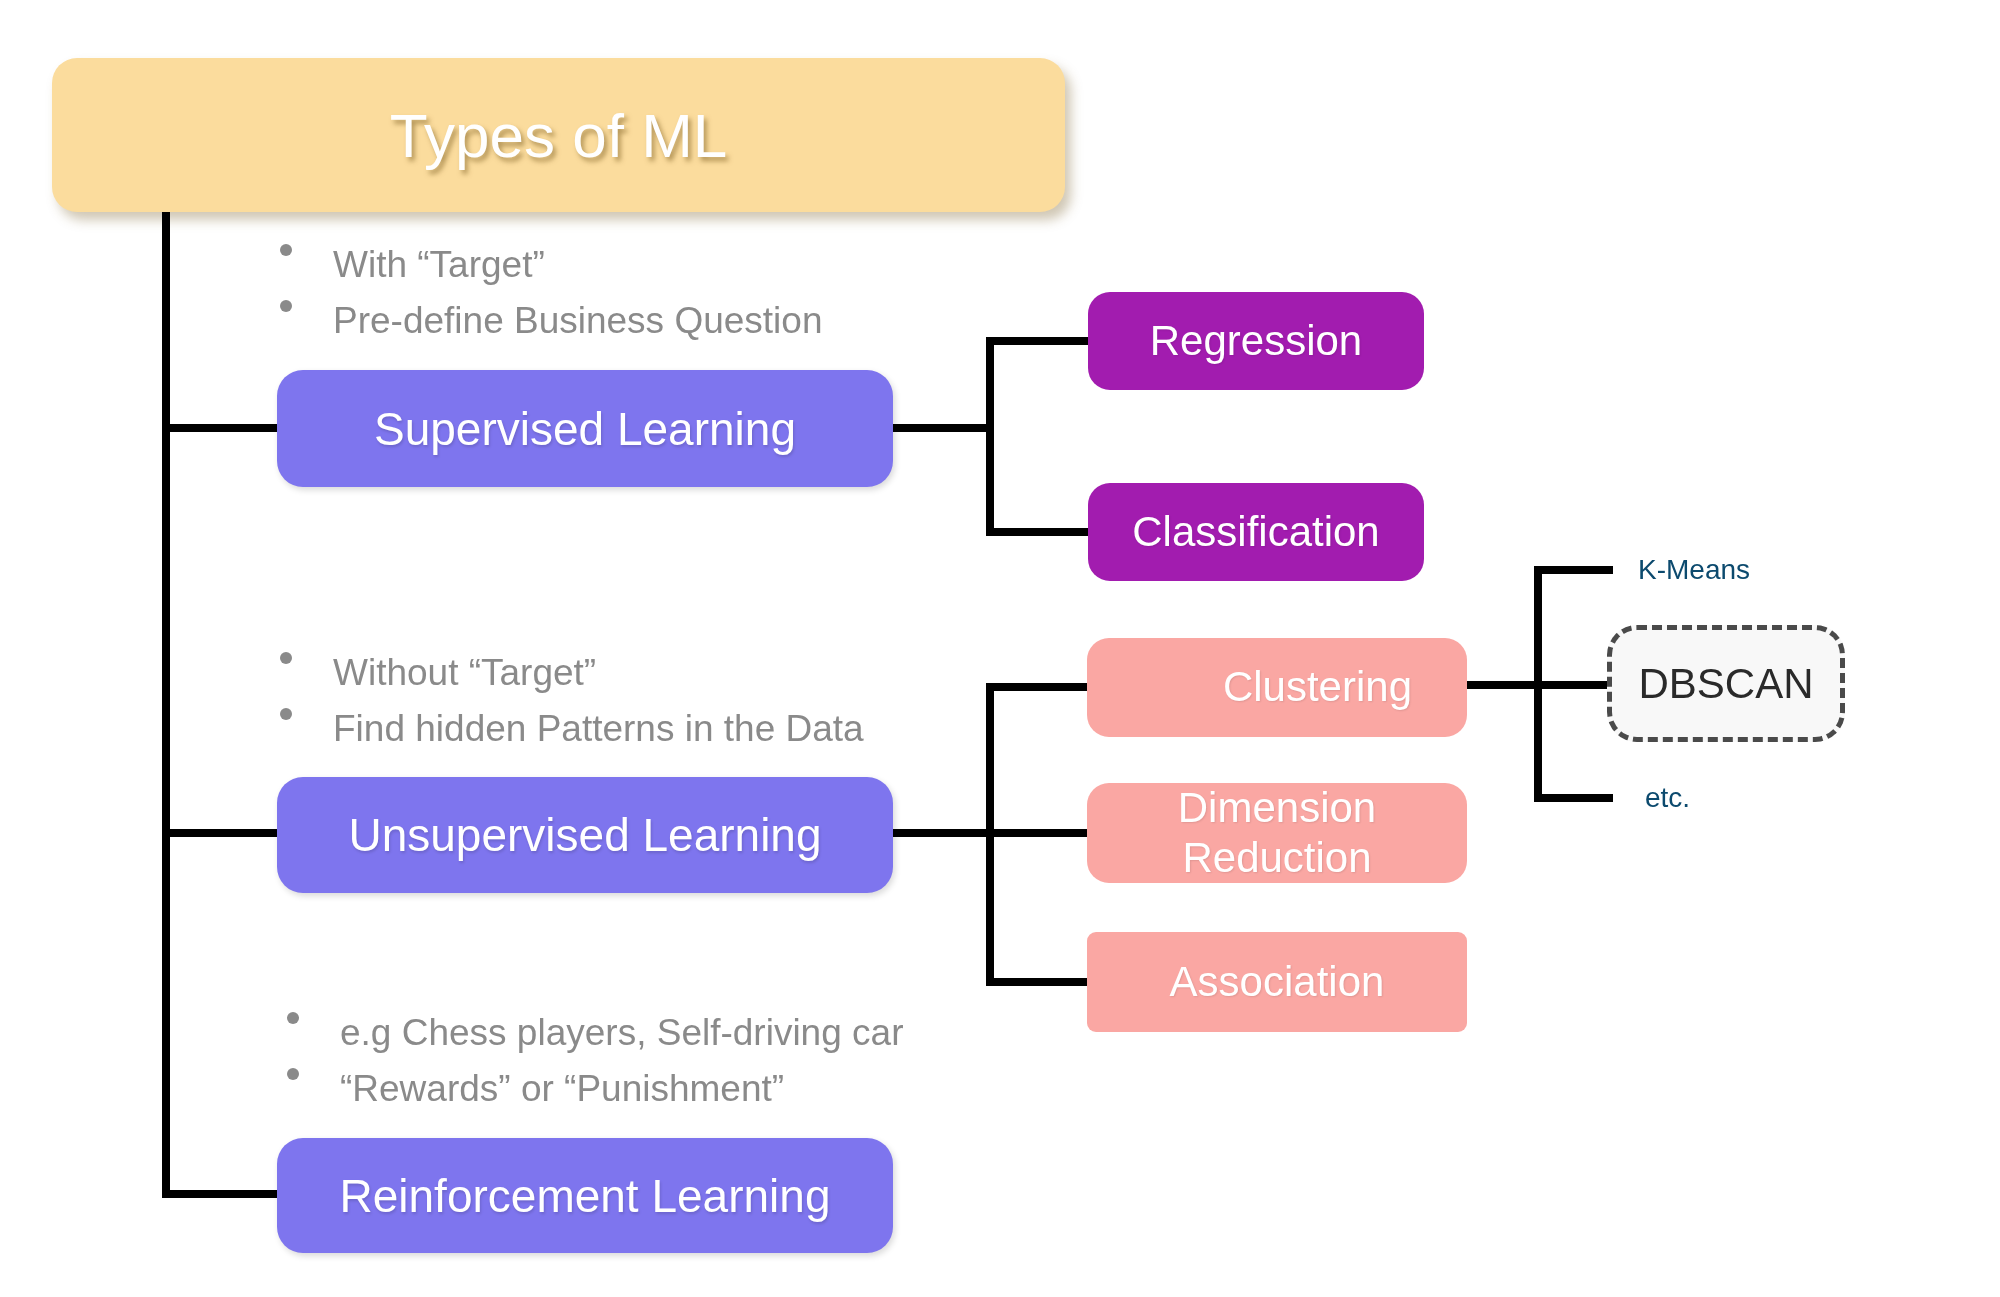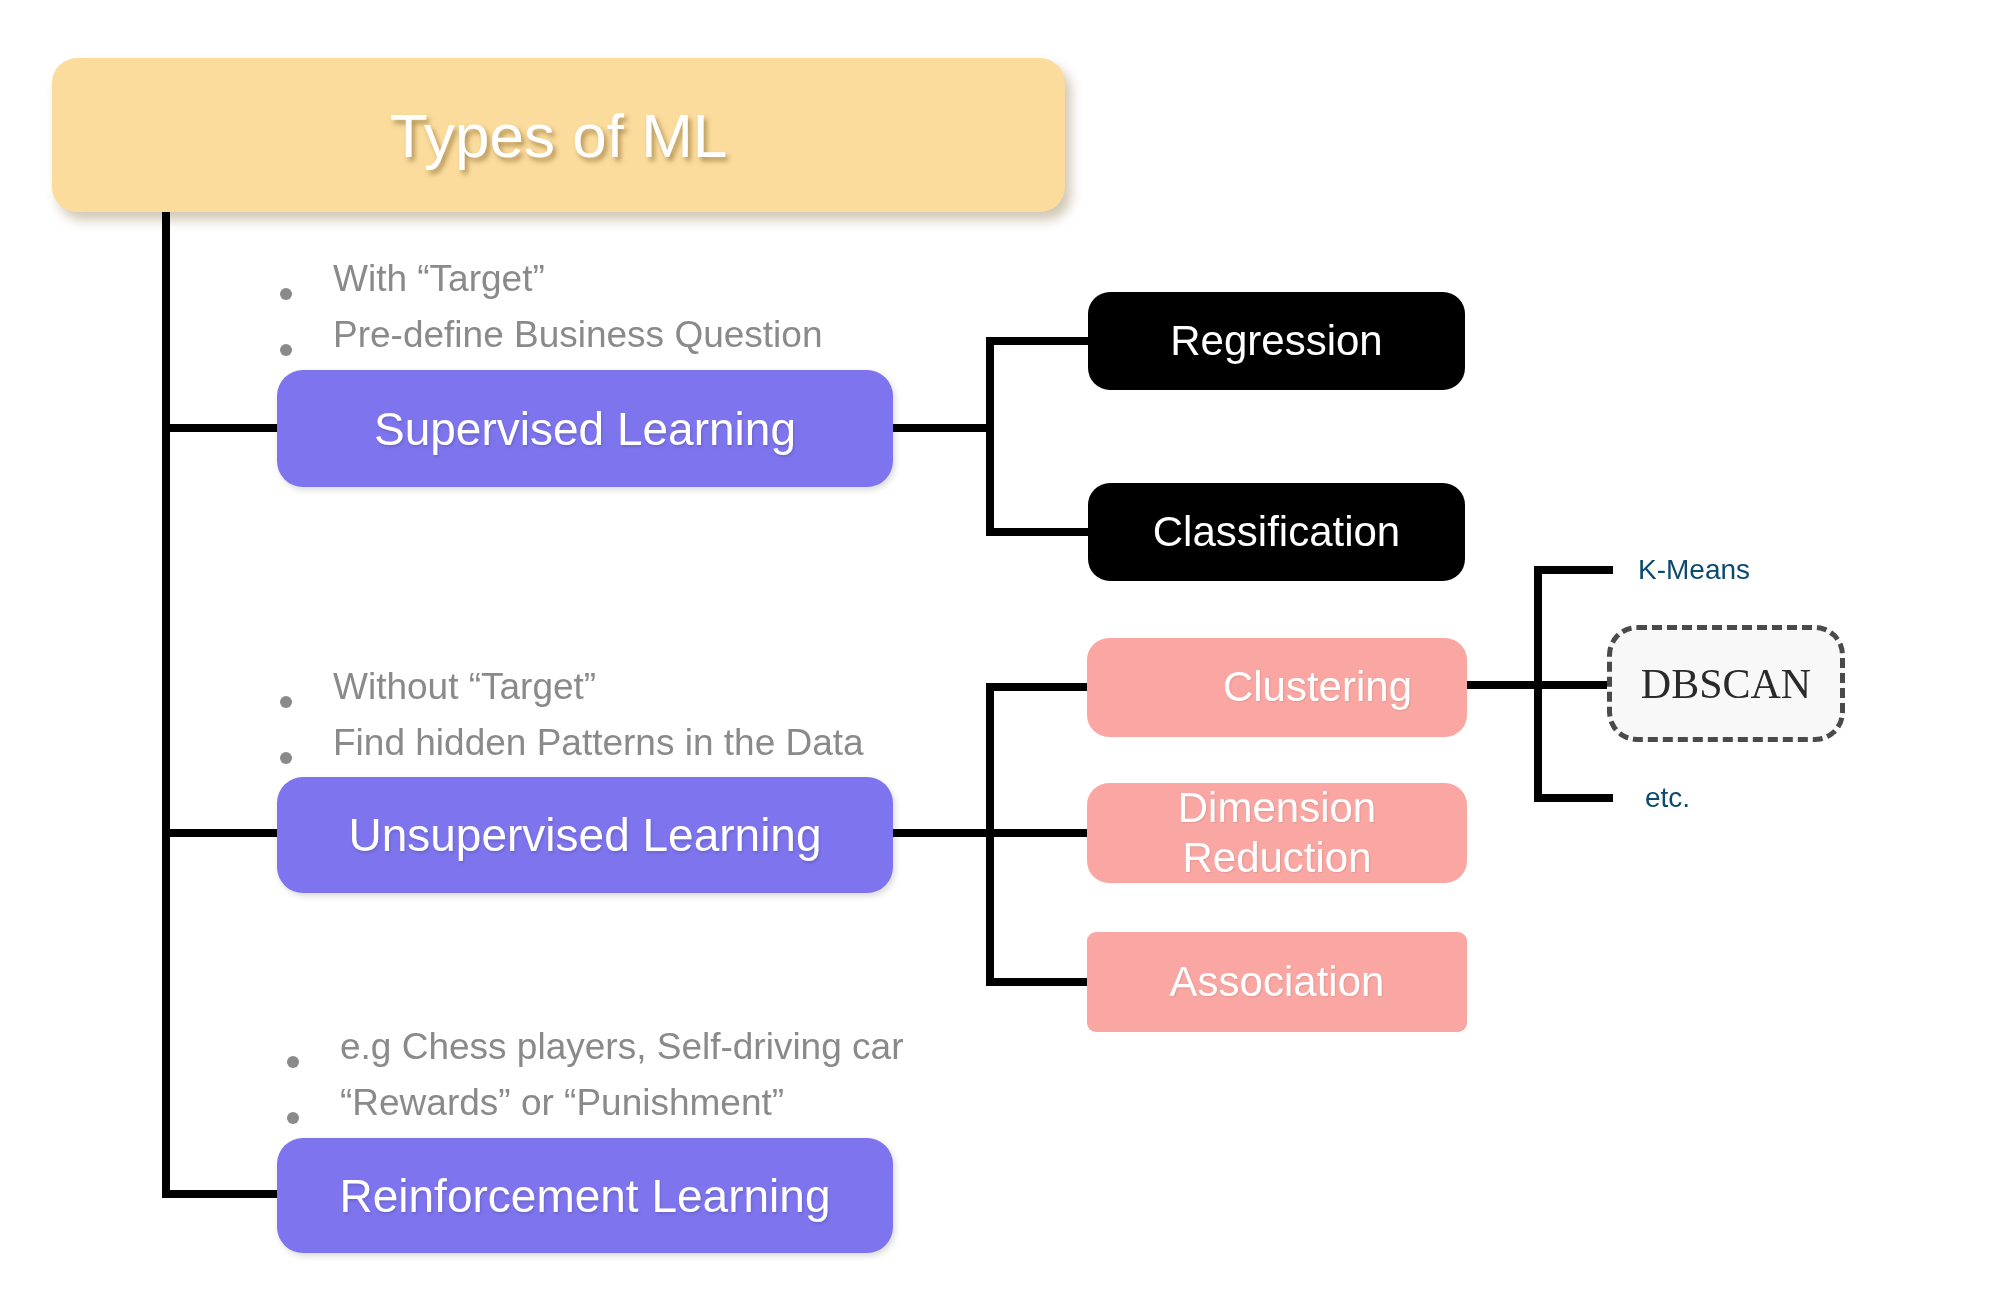--- a/index.html
+++ b/index.html
@@ -25,44 +25,44 @@
     text-shadow:3px 4px 5px rgba(120,90,30,0.55);
   }
   .node-branch{
     left:277px;width:616px;
     background:#7E75EE;border-radius:26px;
     font-size:46px;
     box-shadow:2px 3px 6px rgba(0,0,0,0.15);
     text-shadow:1px 2px 3px rgba(0,0,0,0.15);
   }
   .node-sup-child{
-    left:1088px;width:377px;height:98px;
-    background:#000000;border-radius:22px;
+    left:1088px;width:336px;height:98px;
+    background:#a21caf;border-radius:22px;
     font-size:42px;padding:0 20px;
     text-shadow:1px 1px 2px rgba(0,0,0,0.10);
   }
   .node-unsup-child{
     left:1087px;width:380px;
     background:#FAA7A3;border-radius:22px;
     font-size:42px;line-height:1.2;padding:0 55px;
     text-shadow:1px 1px 2px rgba(0,0,0,0.10);
   }
   .leaf-label{
     position:absolute;height:50px;line-height:50px;
     color:#0c4a6e;font-size:28px;white-space:nowrap;
   }
   .leaf-dashed{
     position:absolute;left:1607px;top:625px;width:238px;height:117px;
     background:#F8F8F8;
     border:5px dashed #4A4A4A;border-radius:30px;
     display:flex;align-items:center;justify-content:center;
-    color:#2A2A2A;font-size:42px;box-sizing:border-box;font-family:Liberation Serif, serif;
+    color:#2A2A2A;font-size:42px;box-sizing:border-box;
   }
   .notes{position:absolute;}
-  .note{display:flex;align-items:flex-end;height:56px;}
+  .note{display:flex;align-items:flex-start;height:56px;}
   .note .dot{
     width:12px;height:12px;border-radius:50%;
     background:#8A8A8A;margin-right:41px;flex:none;
   }
   .note .txt{
     color:#8A8A8A;font-size:37px;white-space:nowrap;
   }
 </style>
 </head>
 <body>

